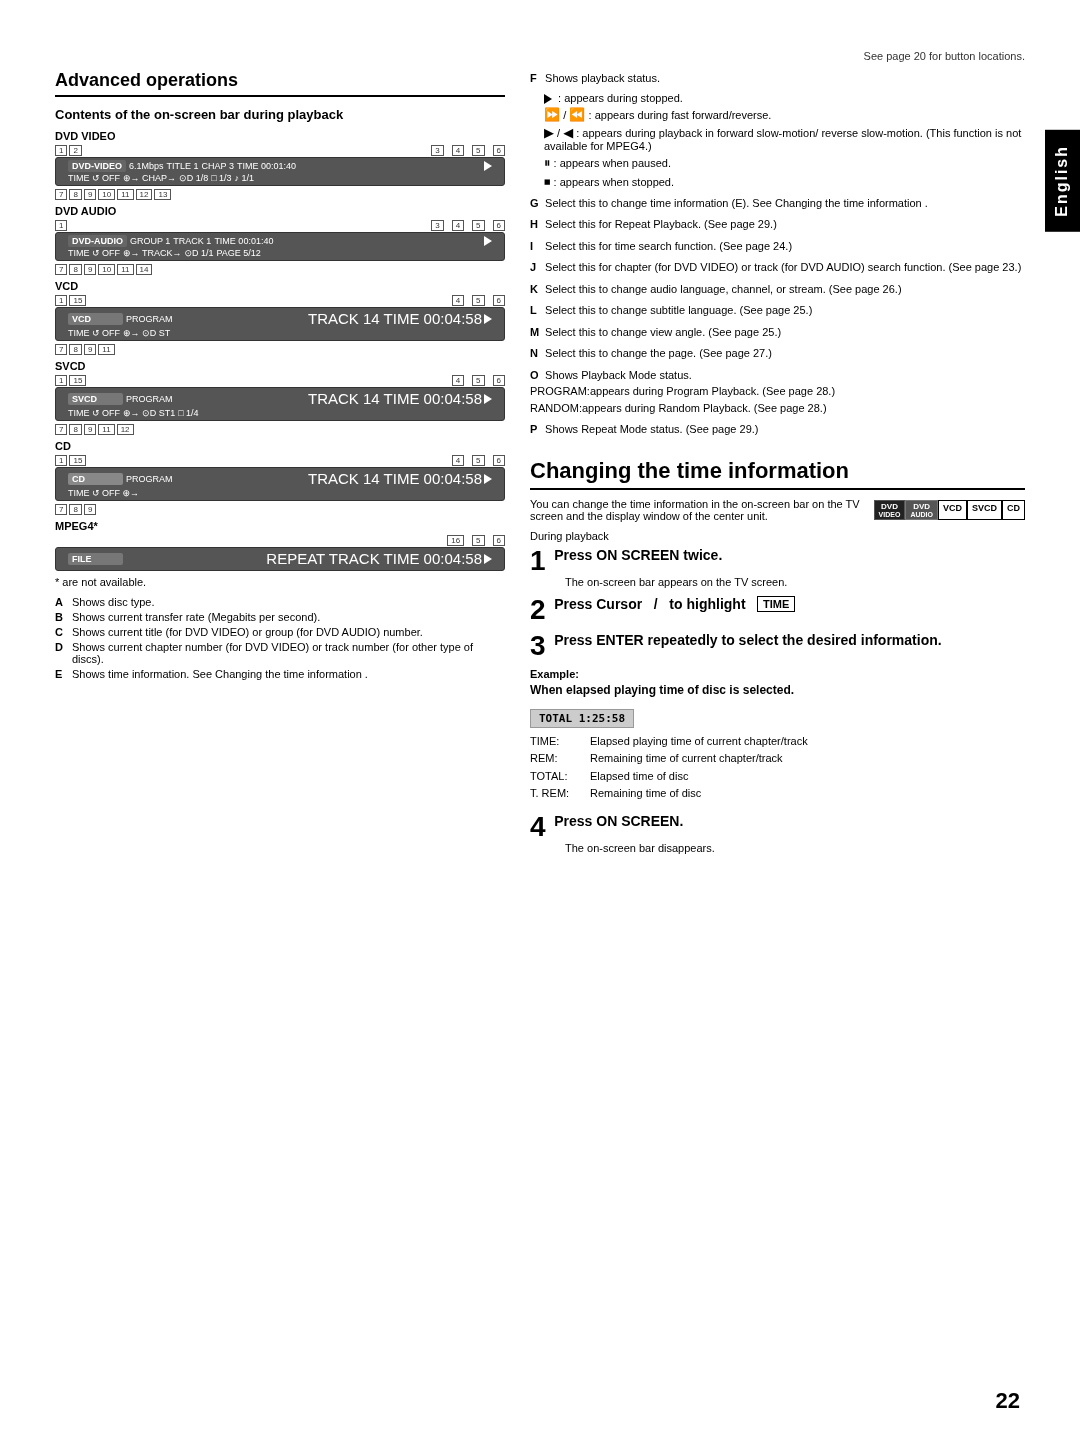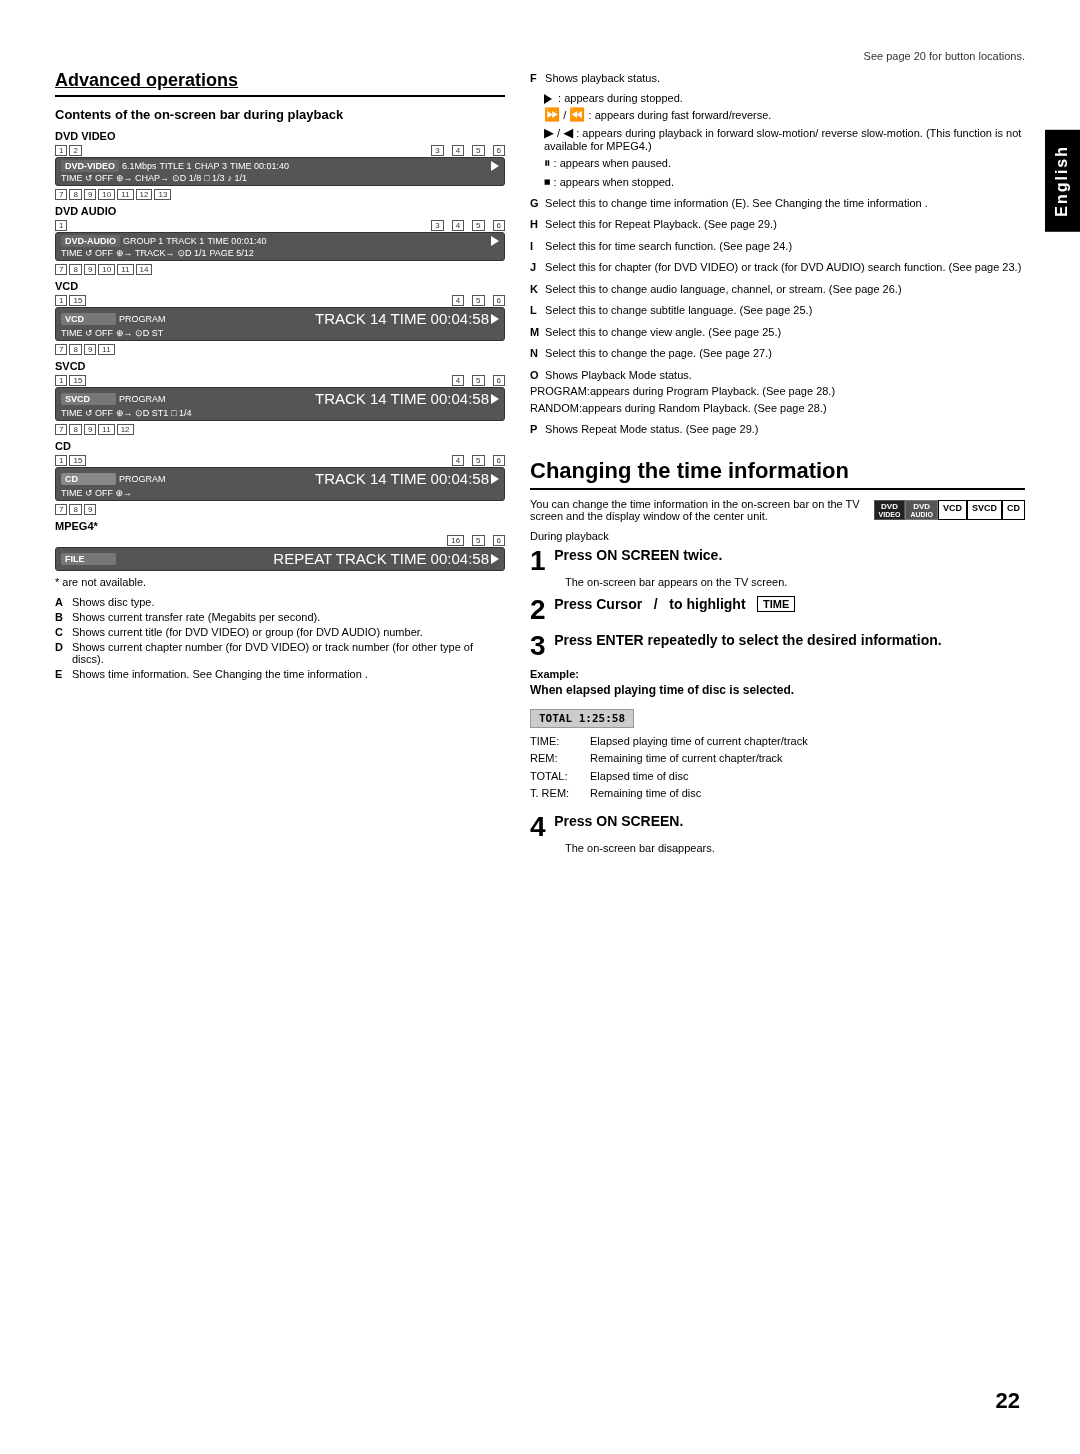--- a/index.html
+++ b/index.html
@@ -69,29 +69,28 @@
       flex: 1;
     }
 
     
     .section-title {
       font-size: 18px;
       font-weight: bold;
       border-bottom: 2px solid #000;
       padding-bottom: 4px;
       margin-bottom: 10px;
-      text-decoration: underline;
     }
 
     
     .onscreen-bar {
       background: #555;
       border: 1px solid #333;
       border-radius: 3px;
-      padding: 2px 5px;
+      padding: 2px 12px;
       margin-bottom: 3px;
       font-size: 10px;
       color: #fff;
       position: relative;
     }
 
     .onscreen-bar .row1 {
       display: flex;
       align-items: center;
       gap: 3px;

